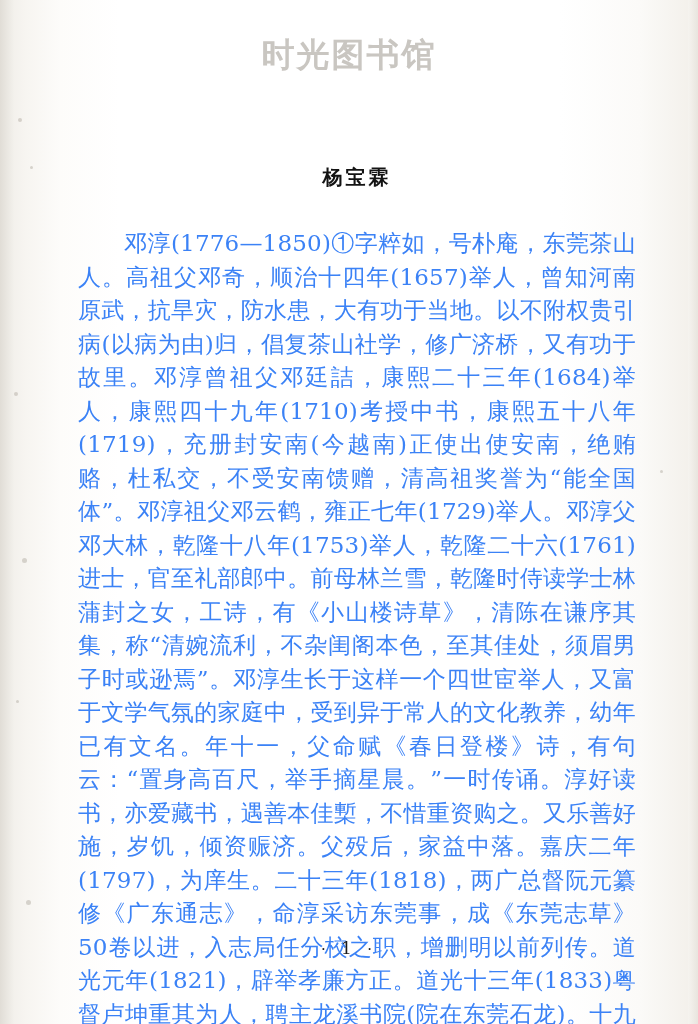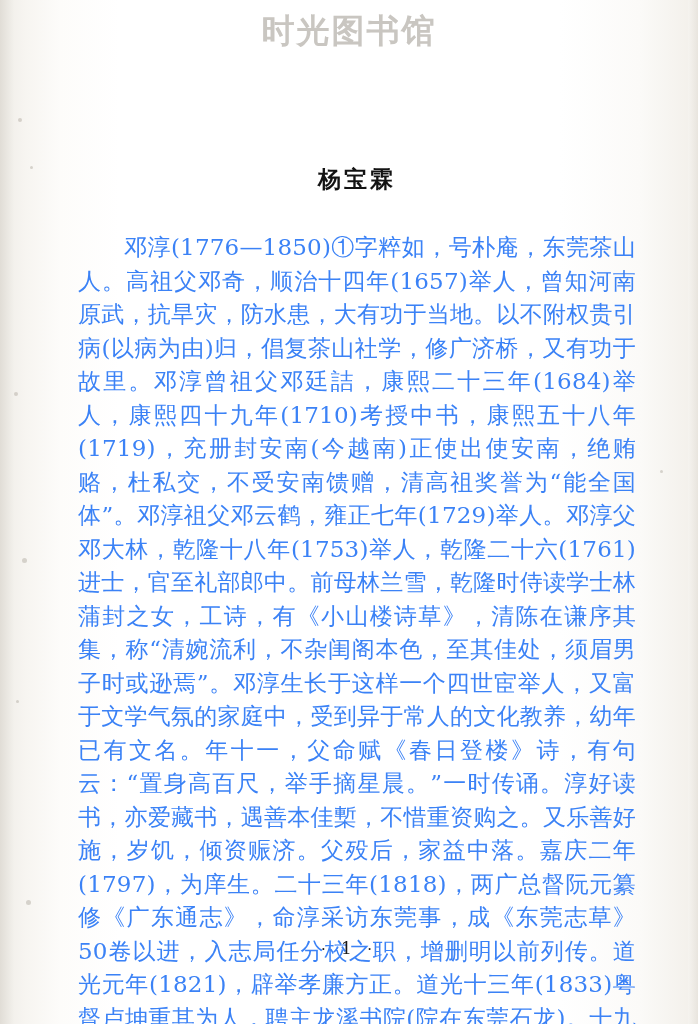--- a/index.html
+++ b/index.html
@@ -45,21 +45,21 @@
     background: #b9b4ac;
     border-radius: 50%;
     opacity: .55;
   }
 
   
   .watermark {
     position: absolute;
     left: 0;
     right: 0;
-    top: 0;
+    top: 24px;
     height: 62px;
     display: flex;
     align-items: center;
     justify-content: center;
     gap: 16px;
     white-space: nowrap;
     overflow: hidden;
   }
   .watermark .wm-cn {
     font-family: "DejaVu Sans", "Liberation Sans", sans-serif;
@@ -90,21 +90,21 @@
     font-size: 23px;
     letter-spacing: 1px;
     color: #131313;
     margin: 22px 0 0 0;
   }
 
   .author {
     text-align: center;
     font-family: "DejaVu Sans", "Liberation Sans", sans-serif;
     font-weight: 700;
-    font-size: 23px;
+    font-size: 20px;
     letter-spacing: 3px;
     color: #131313;
     margin: 36px 0 0 0;
   }
 
   .body-text {
     margin-top: 36px;
     font-family: "DejaVu Serif", "Liberation Serif", serif;
     font-size: 23px;
     line-height: 33.5px;

